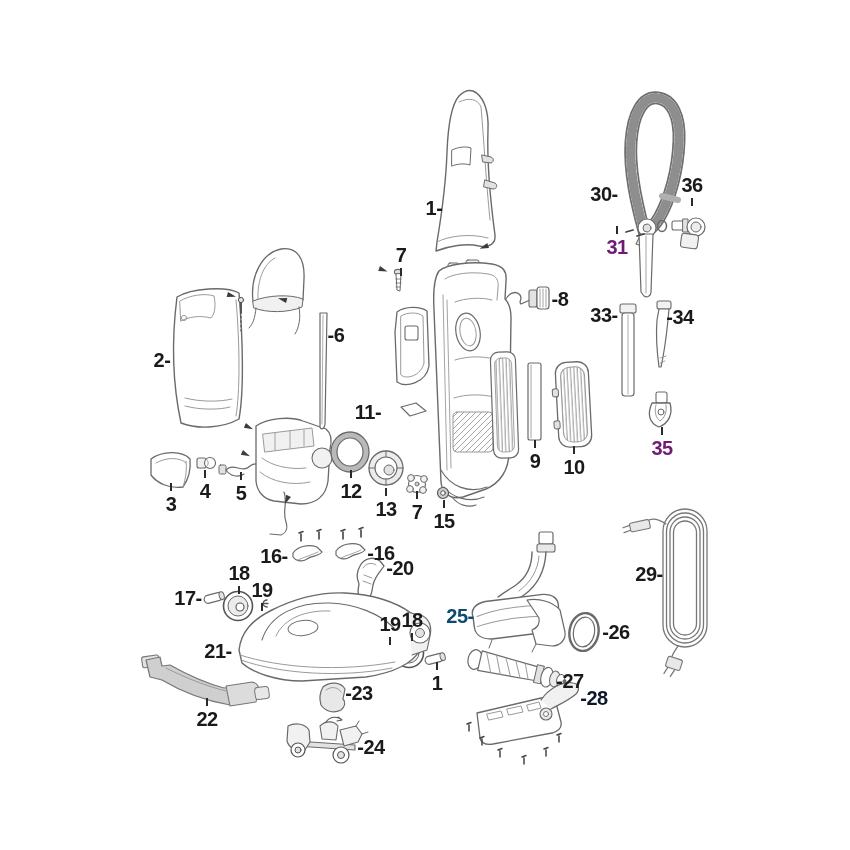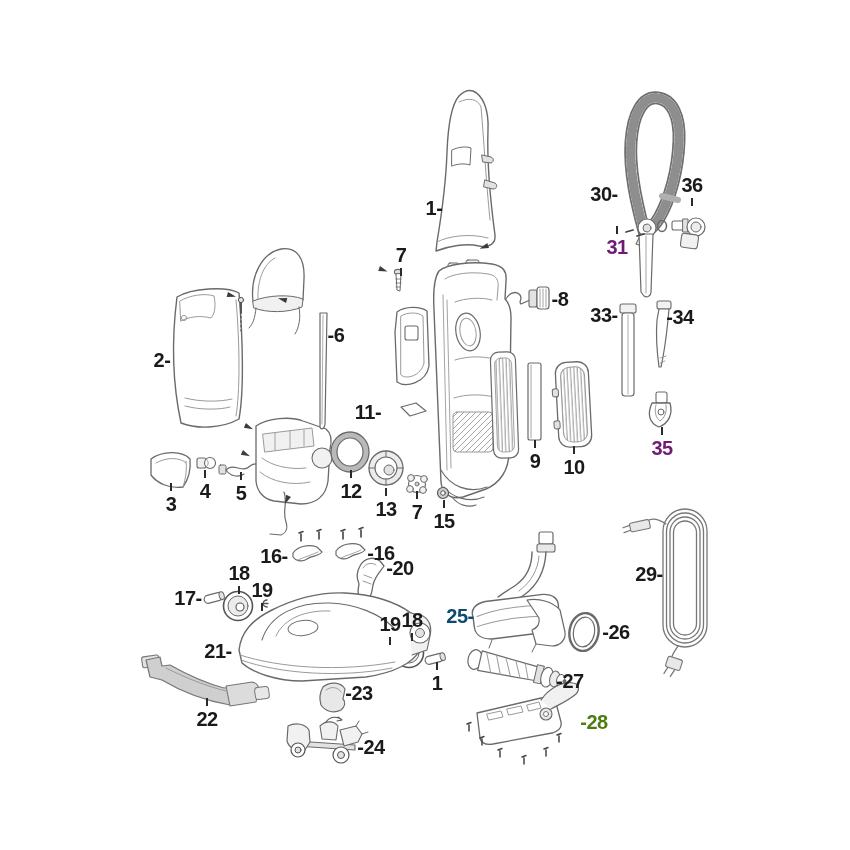--- a/index.html
+++ b/index.html
@@ -390,21 +390,21 @@
       <span class="tick" style="left: 390px; top: 641px;"></span>
       <span class="part-label" style="left: 400px; top: 568px; color: rgb(26, 26, 26);">-20</span>
       <span class="part-label" style="left: 218px; top: 651px; color: rgb(26, 26, 26);">21-</span>
       <span class="part-label" style="left: 207px; top: 719px; color: rgb(26, 26, 26);">22</span>
       <span class="tick" style="left: 207px; top: 702px;"></span>
       <span class="part-label" style="left: 359px; top: 693px; color: rgb(26, 26, 26);">-23</span>
       <span class="part-label" style="left: 371px; top: 747px; color: rgb(26, 26, 26);">-24</span>
       <span class="part-label" style="left: 460px; top: 616px; color: #0c4a6e;">25-</span>
       <span class="part-label" style="left: 616px; top: 632px; color: rgb(26, 26, 26);">-26</span>
       <span class="part-label" style="left: 570px; top: 681px; color: rgb(26, 26, 26);">-27</span>
-      <span class="part-label" style="left: 594px; top: 722px; color: #4d7c0f;">-28</span>
+      <span class="part-label" style="left: 594px; top: 698px; color: #0f172a;">-28</span>
       <span class="part-label" style="left: 649px; top: 574px; color: rgb(26, 26, 26);">29-</span>
       <span class="part-label" style="left: 604px; top: 194px; color: rgb(26, 26, 26);">30-</span>
       <span class="part-label" style="left: 617px; top: 247px; color: #701a75;">31</span>
       <span class="tick" style="left: 617px; top: 230px;"></span>
       <span class="part-label" style="left: 604px; top: 315px; color: rgb(26, 26, 26);">33-</span>
       <span class="part-label" style="left: 680px; top: 317px; color: rgb(26, 26, 26);">-34</span>
       <span class="part-label" style="left: 662px; top: 448px; color: #701a75; text-align: right;">35</span>
       <span class="tick" style="left: 662px; top: 431px;"></span>
       <span class="part-label" style="left: 692px; top: 185px; color: rgb(26, 26, 26);">36</span>
       <span class="tick" style="left: 692px; top: 202px;"></span>

